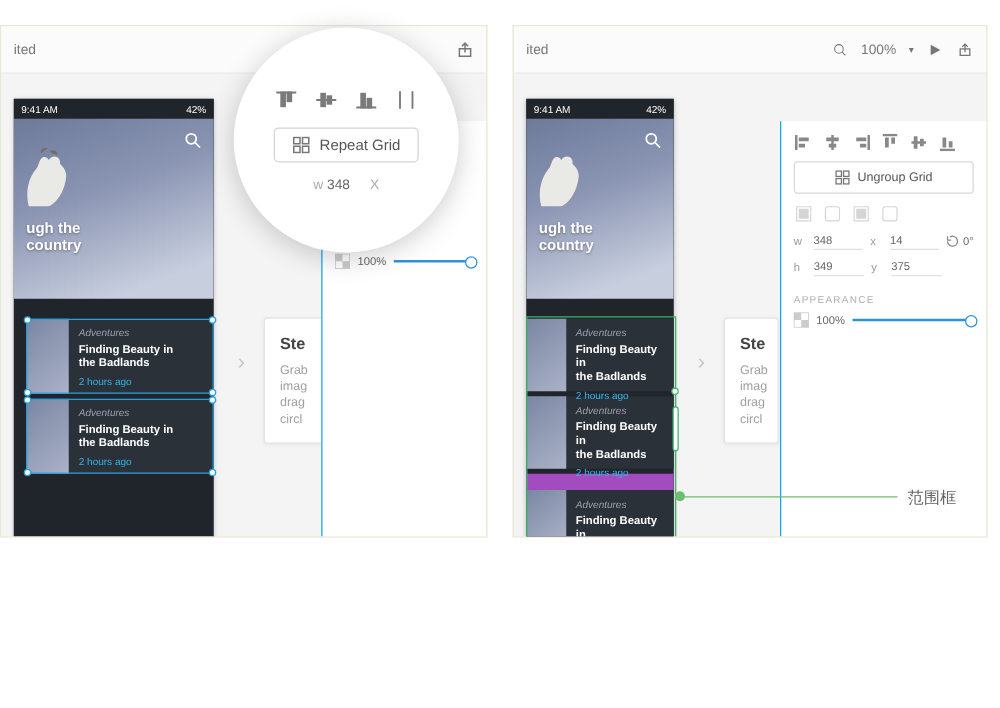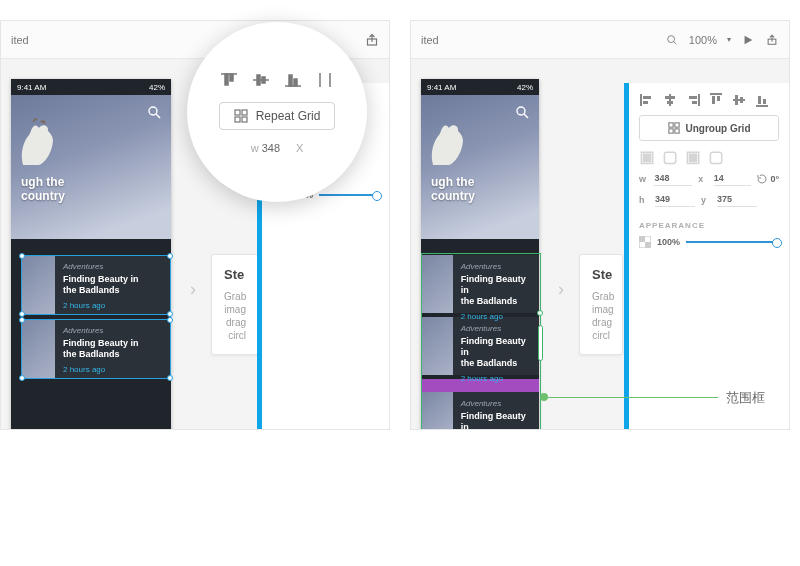--- a/index.html
+++ b/index.html
@@ -36,24 +36,24 @@
   .gap-purple { height: 13px; background: #a24cc0; }
 
   .sel-blue  { position: absolute; border: 1px solid #28a0e0; }
   .sel-green { position: absolute; border: 1px solid #3db36b; }
   .handle { position: absolute; width: 6px; height: 6px; background: #fff; border: 1px solid #28a0e0; border-radius: 50%; }
   .handle.g { border-color: #3db36b; }
   .drag-h { position: absolute; right: -3px; top: 50%; width: 5px; height: 36px; margin-top: -18px; background: #fff; border: 1px solid #3db36b; border-radius: 3px; }
 
   .info-card { position: absolute; background: #fff; border: 1px solid #e4e4e4; border-radius: 3px; padding: 12px; box-shadow: 0 1px 3px rgba(0,0,0,.06); }
   .step-title { font-size: 13px; font-weight: 600; color: #444; margin-bottom: 8px; }
-  .step-body  { font-size: 10px; color: #a0a0a0; line-height: 13px; text-align: right; }
+  .step-body  { font-size: 10px; color: #a0a0a0; line-height: 13px; }
   .step-arrow { position: absolute; width: 20px; height: 40px; display: flex; align-items: center; justify-content: center; color: #c8c8c8; font-size: 18px; }
 
-  .rpanel { position: absolute; right: 0; top: 24px; width: 165px; height: 372px; background: #fff; border-left: 5px solid #0ea5e9; padding: 10px 10px; font-weight: bold; }
+  .rpanel { position: absolute; right: 0; top: 38px; width: 165px; height: 372px; background: #fff; border-left: 1px solid #0ea5e9; padding: 10px 10px; }
   .iconrow { display: flex; gap: 7px; margin-bottom: 8px; }
   .iconbtn { width: 16px; height: 14px; color: #888; display: inline-flex; align-items: center; justify-content: center; }
   .rg-btn { border: 1px solid #d9d9d9; border-radius: 3px; height: 26px; display: flex; align-items: center; justify-content: center; gap: 6px; font-size: 10px; color: #555; margin-bottom: 8px; }
   .dimrow { display: flex; gap: 6px; font-size: 9px; color: #666; margin-bottom: 6px; align-items: center; }
   .dim-label { width: 10px; color: #999; text-transform: lowercase; }
   .dim-val { width: 40px; border-bottom: 1px solid #e0e0e0; padding: 2px 0; }
   .rot { margin-left: auto; display: flex; align-items: center; gap: 3px; }
   .section-title { font-size: 8px; letter-spacing: 1px; color: #b0b0b0; margin: 14px 0 6px; }
   .slider-row { display: flex; align-items: center; gap: 6px; }
   .slider { flex: 1; height: 2px; background: linear-gradient(to right,#2d94d8 0%,#2d94d8 100%); position: relative; }

